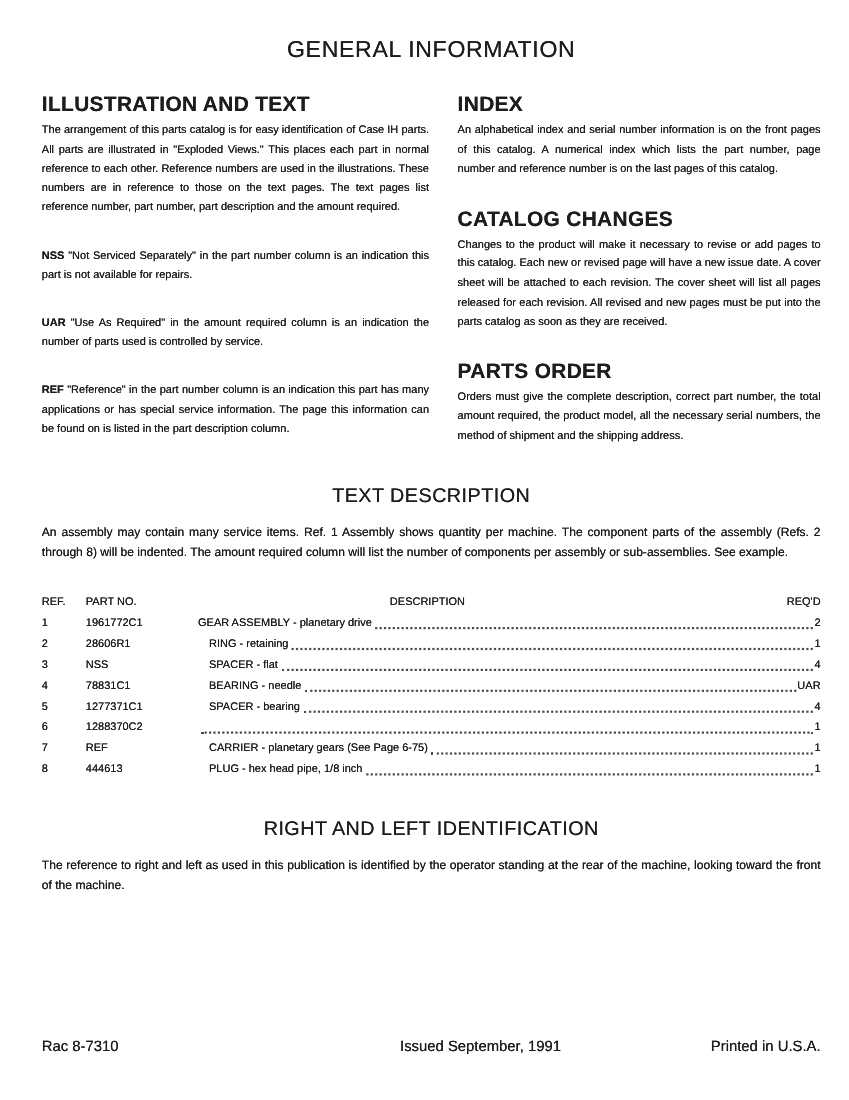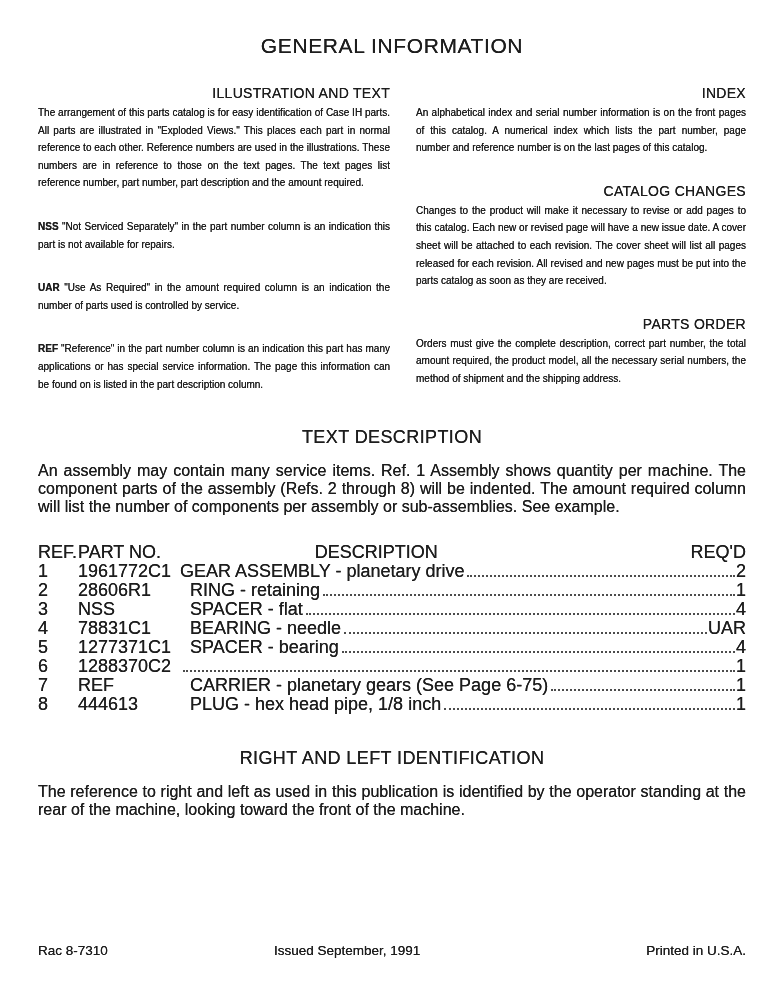--- a/index.html
+++ b/index.html
@@ -19,59 +19,59 @@
   .main-title {
     margin:0; padding-top:34px;
     text-align:center;
     font-size:21px; font-weight:400; letter-spacing:0.6px;
   }
   .cols { display:flex; margin-top:27px; }
   .col-left  { width:352px; }
   .col-right { width:330px; margin-left:26px; }
   .section-heading {
     margin:0 0 3px 0;
-    font-size:14px; font-weight:400; letter-spacing:0.3px;text-align:right;
+    font-size:19px; font-weight:700; letter-spacing:0.3px;
   }
   .para {
     margin:0 0 26px 0;
     font-size:10px; line-height:17.6px;
     text-align:justify;
   }
   .para:last-child { margin-bottom:0; }
   .lead { font-weight:700; }
   .center-heading {
     margin:34px 0 14px 0;
     text-align:center;
     font-size:18px; font-weight:400; letter-spacing:0.4px;
   }
   .wide-para {
     margin:0;
-    font-size:16px; line-height:18px;
+    font-size:11px; line-height:18px;
     text-align:justify;
   }
   
-  .ptable { margin-top:27px; font-size:18px; }
+  .ptable { margin-top:27px; font-size:10px; }
   .trow { display:flex; line-height:19px; }
   .c-ref  { width:40px; }
   .c-part { width:102px; }
   .c-desc { white-space:nowrap; }
   .c-desc.indent { padding-left:10px; }
   .c-desc-head { flex:1; text-align:center; padding-right:118px; }
   .leader { flex:1; position:relative; min-width:12px; }
   .leader::after {
     content:""; position:absolute; left:3px; right:1px; bottom:4px;
     border-bottom:2px dotted #4c4c4c;
   }
   .c-qty { text-align:right; }
   .footer {
     position:absolute; left:0; right:0; bottom:42px;
     display:flex; font-size:13.5px;
   }
   .footer .f-left   { flex:1; text-align:left; }
-  .footer .f-center { flex:1; text-align:left; }
+  .footer .f-center { flex:1; text-align:right; }
   .footer .f-right  { flex:1; text-align:right; }
 </style>
 </head>
 <body>
 
 <div class="page">
 
   <h1 class="main-title">GENERAL INFORMATION</h1>
 
   <div class="cols">

